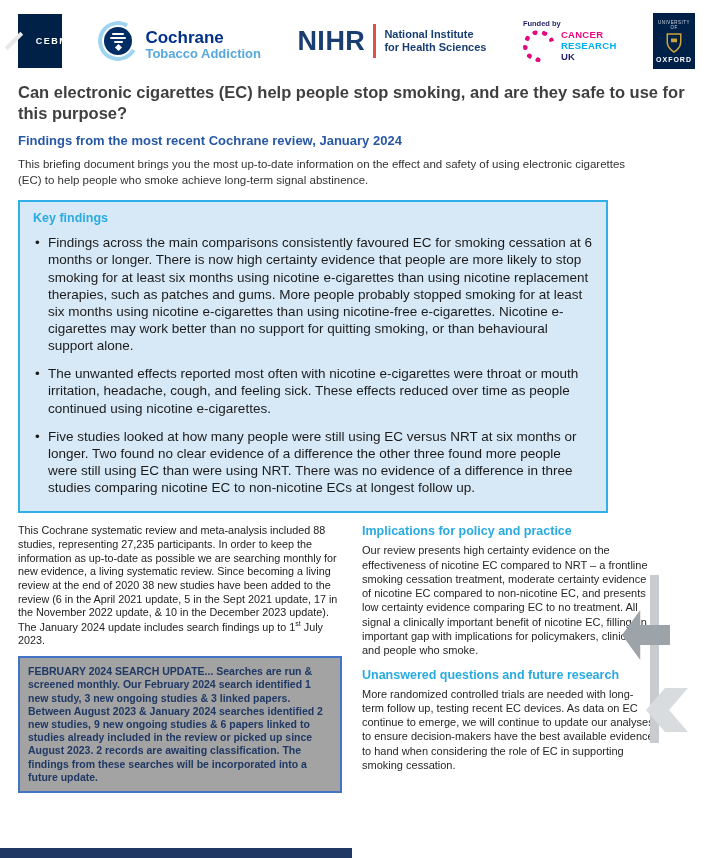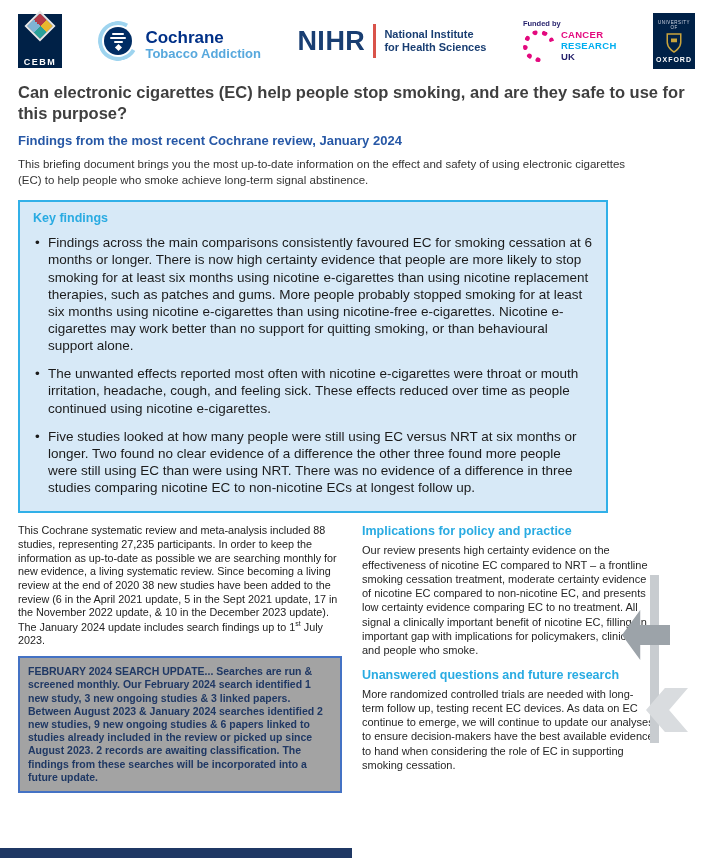--- a/index.html
+++ b/index.html
@@ -7,21 +7,21 @@
   body {
     width:713px; height:858px;
     font-family:"Liberation Sans", sans-serif;
     position:relative; overflow:hidden;
     color:#222;
   }
   .page { position:relative; width:713px; height:858px; background:#fff; padding:0 18px; overflow:hidden; }
 
   
   .logos { display:flex; align-items:center; justify-content:space-between; padding-top:12px; height:70px; }
-  .cebm { width:44px; height:54px; background:#002147; display:flex; flex-direction:column; align-items:center; justify-content:center; gap:20px; flex:0 0 auto; }
+  .cebm { width:44px; height:54px; background:#002147; display:flex; flex-direction:row; align-items:center; justify-content:center; gap:20px; flex:0 0 auto; }
   .cebm-diamond { width:22px; height:22px; transform:rotate(45deg);
       background:conic-gradient(#E8B72E 0 25%, #2AA198 25% 50%, #7FB3D5 50% 75%, #B23A48 75% 100%);
       border:2px solid #e8e8e8; }
   .cebm-label { color:#fff; font-size:9px; font-weight:bold; letter-spacing:1.5px; }
 
   .cochrane { display:flex; align-items:flex-end; gap:7px; flex:0 0 auto; }
   .cochrane-mark { width:40px; height:40px; border-radius:50%; border:4px solid #9ED4EF; border-right-color:transparent; display:flex; align-items:center; justify-content:center; transform:rotate(-15deg); }
   .cochrane-inner { width:28px; height:28px; border-radius:50%; background:#002D64; display:flex; flex-direction:column; align-items:center; justify-content:center; gap:2px; transform:rotate(15deg); }
   .cochrane-inner i { display:block; height:2px; background:#fff; border-radius:1px; }
   .cochrane-inner i.l1 { width:12px; } .cochrane-inner i.l2 { width:16px; } .cochrane-inner i.l3 { width:9px; }

